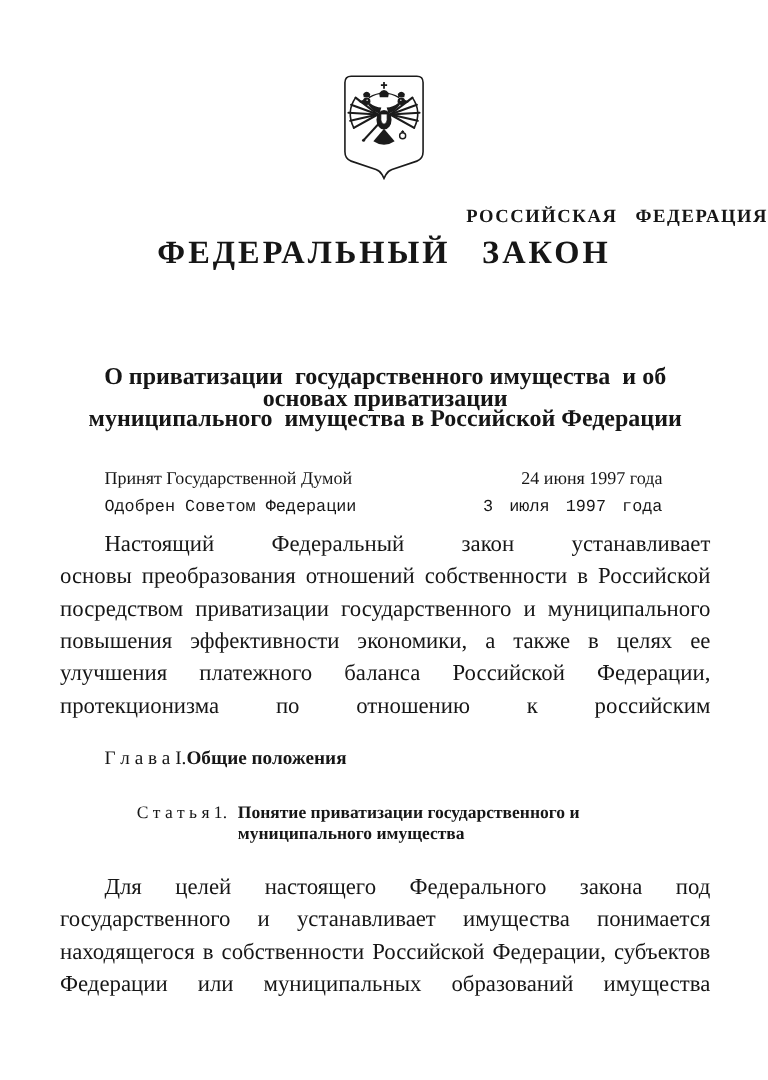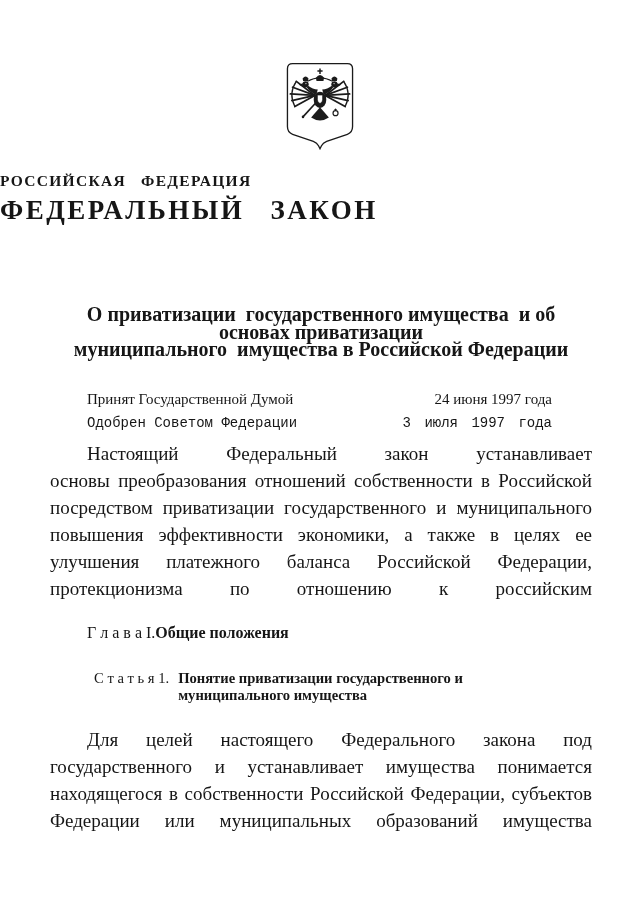--- a/index.html
+++ b/index.html
@@ -7,25 +7,25 @@
     position:relative; width:640px; height:900px; background:#ffffff;
     font-family:"Liberation Serif", serif; color:#161616; overflow:hidden;
   }
   .content { padding:0 48px 0 50px; }
 
   
   .arms { width:74px; height:96px; margin:60px auto 0 auto; display:block; }
 
   
   .country {
-    margin-top:16px; text-align:left;
+    margin-top:16px; text-align:right;
     font-size:15.5px; font-weight:bold; letter-spacing:1.3px; word-spacing:10px;
   }
   .doctype {
-    margin-top:5px; 
+    margin-top:5px; text-align:center;
     font-size:27px; font-weight:bold; letter-spacing:2.5px; word-spacing:17px;
   }
 
   
   .law-title {
     margin-top:80px; text-align:center; font-weight:bold;
     font-size:20px; line-height:17.5px; white-space:pre-wrap;
   }
 
   
@@ -51,21 +51,21 @@
   .jlines .jline:last-child  { text-align-last:left; }
   .preamble { margin-top:7px; }
   .article-body { margin-top:22px; }
 
   
   .chapter { margin:21px 0 0 37px; font-size:16px; line-height:20px; }
   .chapter .label { white-space:pre; }
   .chapter .title { font-weight:bold; }
 
   
-  .article { display:flex; margin:27px 0 0 44px; font-size:14.6px; line-height:17px; }
+  .article { display:flex; margin:27px 0 0 64px; font-size:14.6px; line-height:17px; }
   .article .label { white-space:pre; margin-right:9px; }
   .article .title { font-weight:bold; }
 
   svg .ln { stroke:#1b1b1b; fill:none; }
 </style>
 </head>
 <body>
 
 <div class="page">
 

